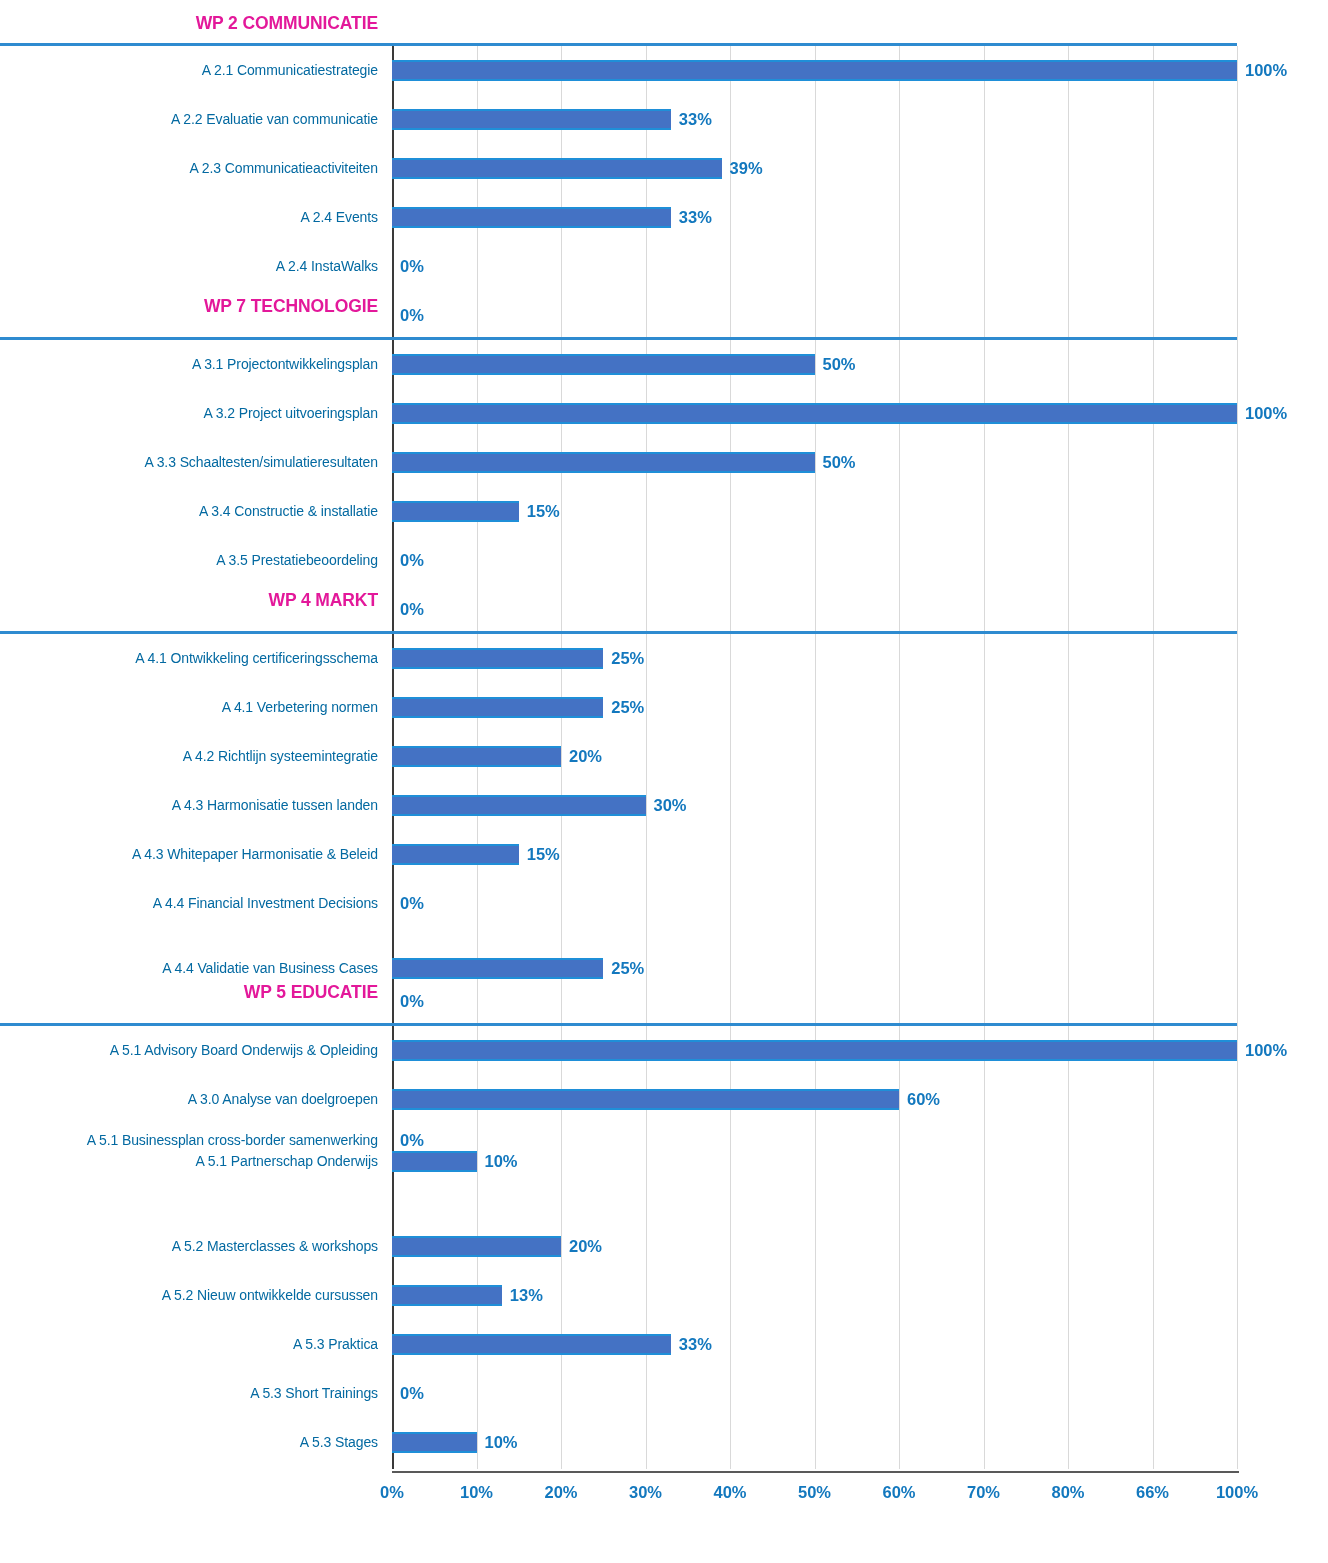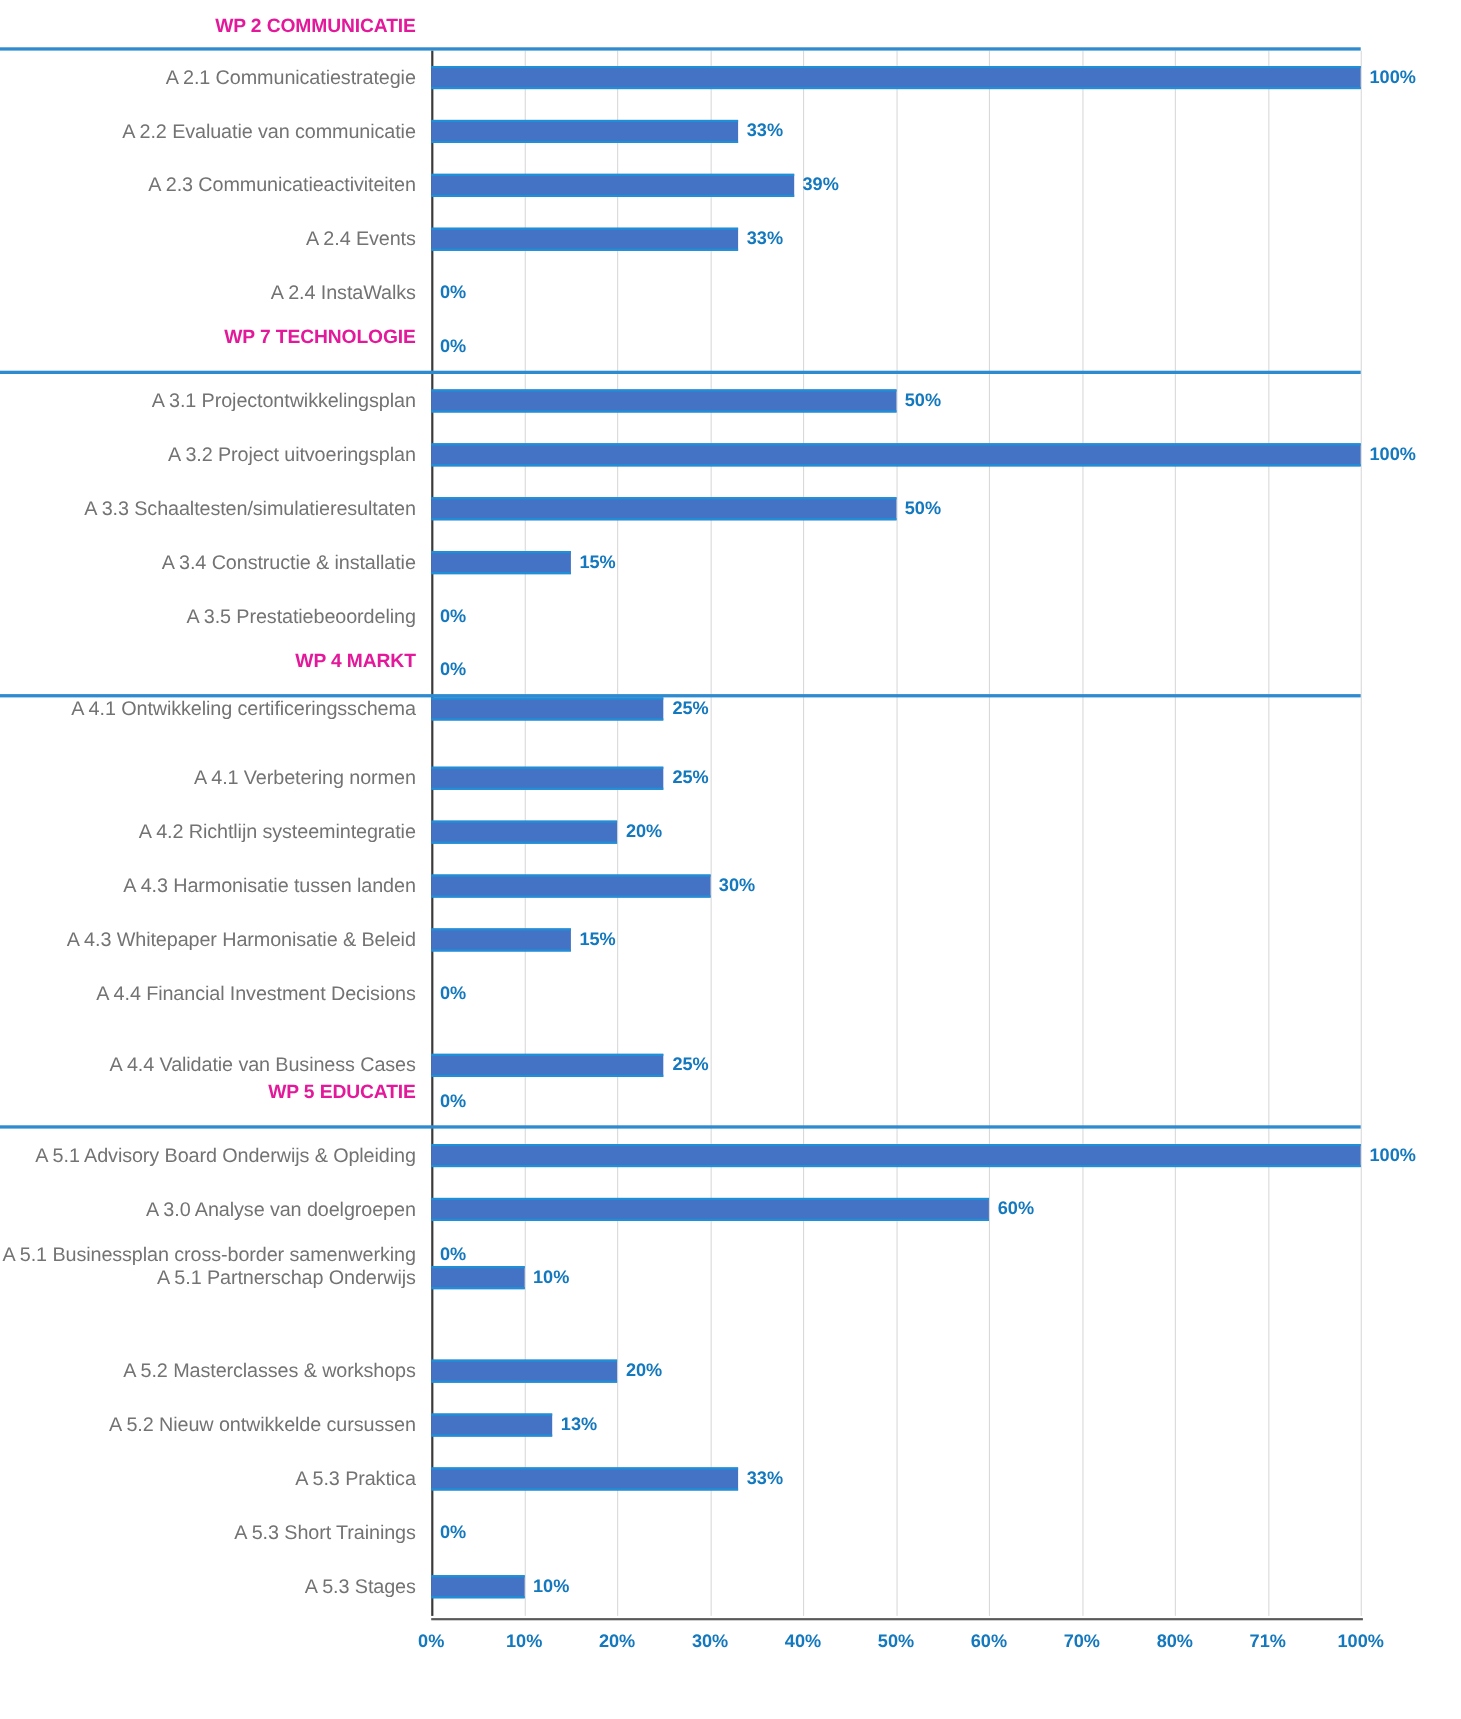--- a/index.html
+++ b/index.html
@@ -69,22 +69,22 @@
     height: 49px;
   }
   .row-label {
     position: absolute;
     left: 0;
     top: 0;
     width: 378px;
     height: 49px;
     line-height: 49px;
     text-align: right;
-    color: #737373;
-    font-size: 18px;
+    color: #0369a1;
+    font-size: 14px;
     white-space: nowrap;
     overflow: visible;
     letter-spacing: -0.1px;
   }
   .row-label.wp-heading {
     color: #E3189A;
     font-weight: bold;
     font-size: 17.5px;
     line-height: 30px;
   }
@@ -145,21 +145,21 @@
   <div id="dynamic-layer">
       <div class="xtick" style="left: 392px;">0%</div>
       <div class="xtick" style="left: 476.5px;">10%</div>
       <div class="xtick" style="left: 561px;">20%</div>
       <div class="xtick" style="left: 645.5px;">30%</div>
       <div class="xtick" style="left: 730px;">40%</div>
       <div class="xtick" style="left: 814.5px;">50%</div>
       <div class="xtick" style="left: 899px;">60%</div>
       <div class="xtick" style="left: 983.5px;">70%</div>
       <div class="xtick" style="left: 1068px;">80%</div>
-      <div class="xtick" style="left: 1152.5px;">71%</div>
+      <div class="xtick" style="left: 1152.5px;">66%</div>
       <div class="xtick" style="left: 1237px;">100%</div>
       <div class="separator" style="top: 43px;"></div>
       <div class="row" style="top: 46px;">
         <div class="row-label">A 2.1 Communicatiestrategie</div>
         <div class="bar" style="width: 845px;"></div>
         <div class="bar-value" style="left: 1237px;">100%</div>
       </div>
       <div class="row" style="top: 95px;">
         <div class="row-label">A 2.2 Evaluatie van communicatie</div>
         <div class="bar" style="width: 278.85px;"></div>
@@ -206,21 +206,21 @@
       </div>
       <div class="row" style="top: 536px;">
         <div class="row-label">A 3.5 Prestatiebeoordeling</div>
         <div class="bar-value" style="left: 392px;">0%</div>
       </div>
       <div class="row" style="top: 585px;">
         <div class="row-label wp-heading">WP 4 MARKT</div>
         <div class="bar-value" style="left: 392px;">0%</div>
       </div>
       <div class="separator" style="top: 631px;"></div>
-      <div class="row" style="top: 620px;">
+      <div class="row" style="top: 634px;">
         <div class="row-label">A 4.1 Ontwikkeling certificeringsschema</div>
         <div class="bar" style="width: 211.25px;"></div>
         <div class="bar-value" style="left: 603.25px;">25%</div>
       </div>
       <div class="row" style="top: 683px;">
         <div class="row-label">A 4.1 Verbetering normen</div>
         <div class="bar" style="width: 211.25px;"></div>
         <div class="bar-value" style="left: 603.25px;">25%</div>
       </div>
       <div class="row" style="top: 732px;">

